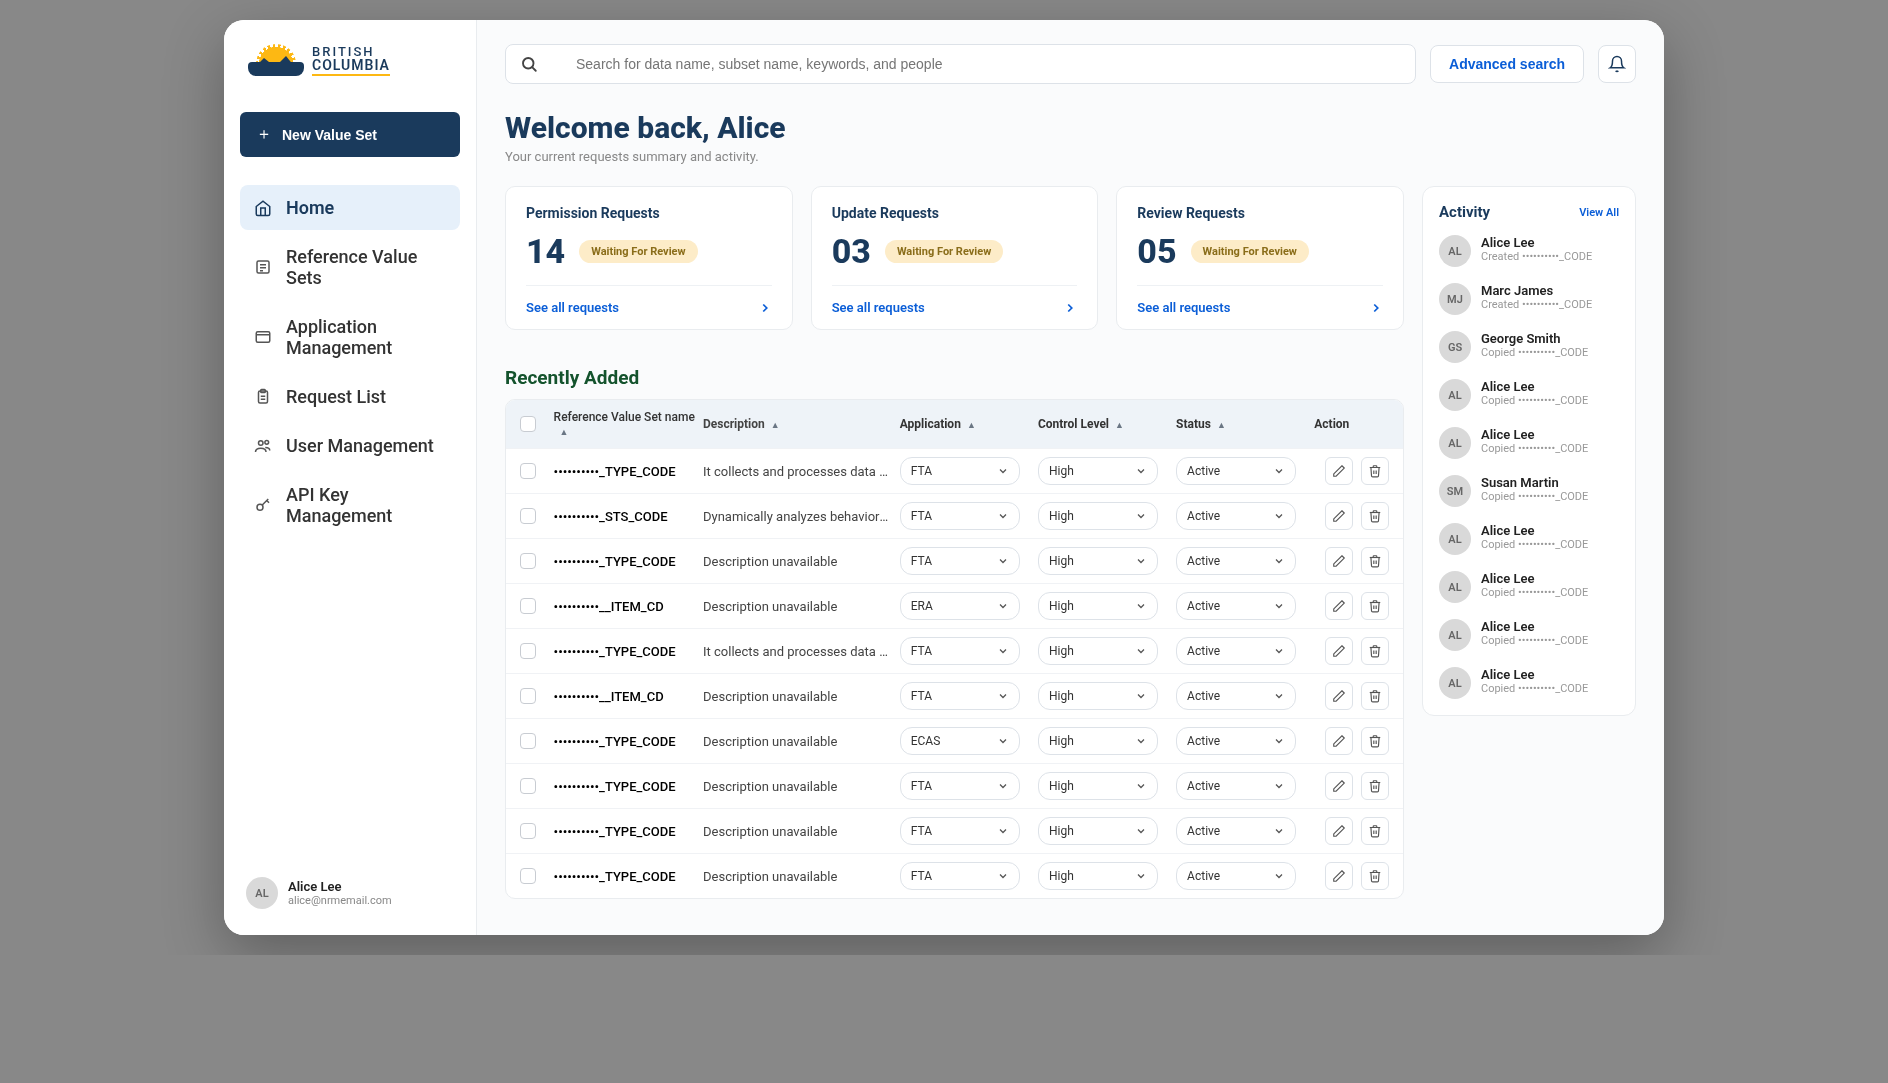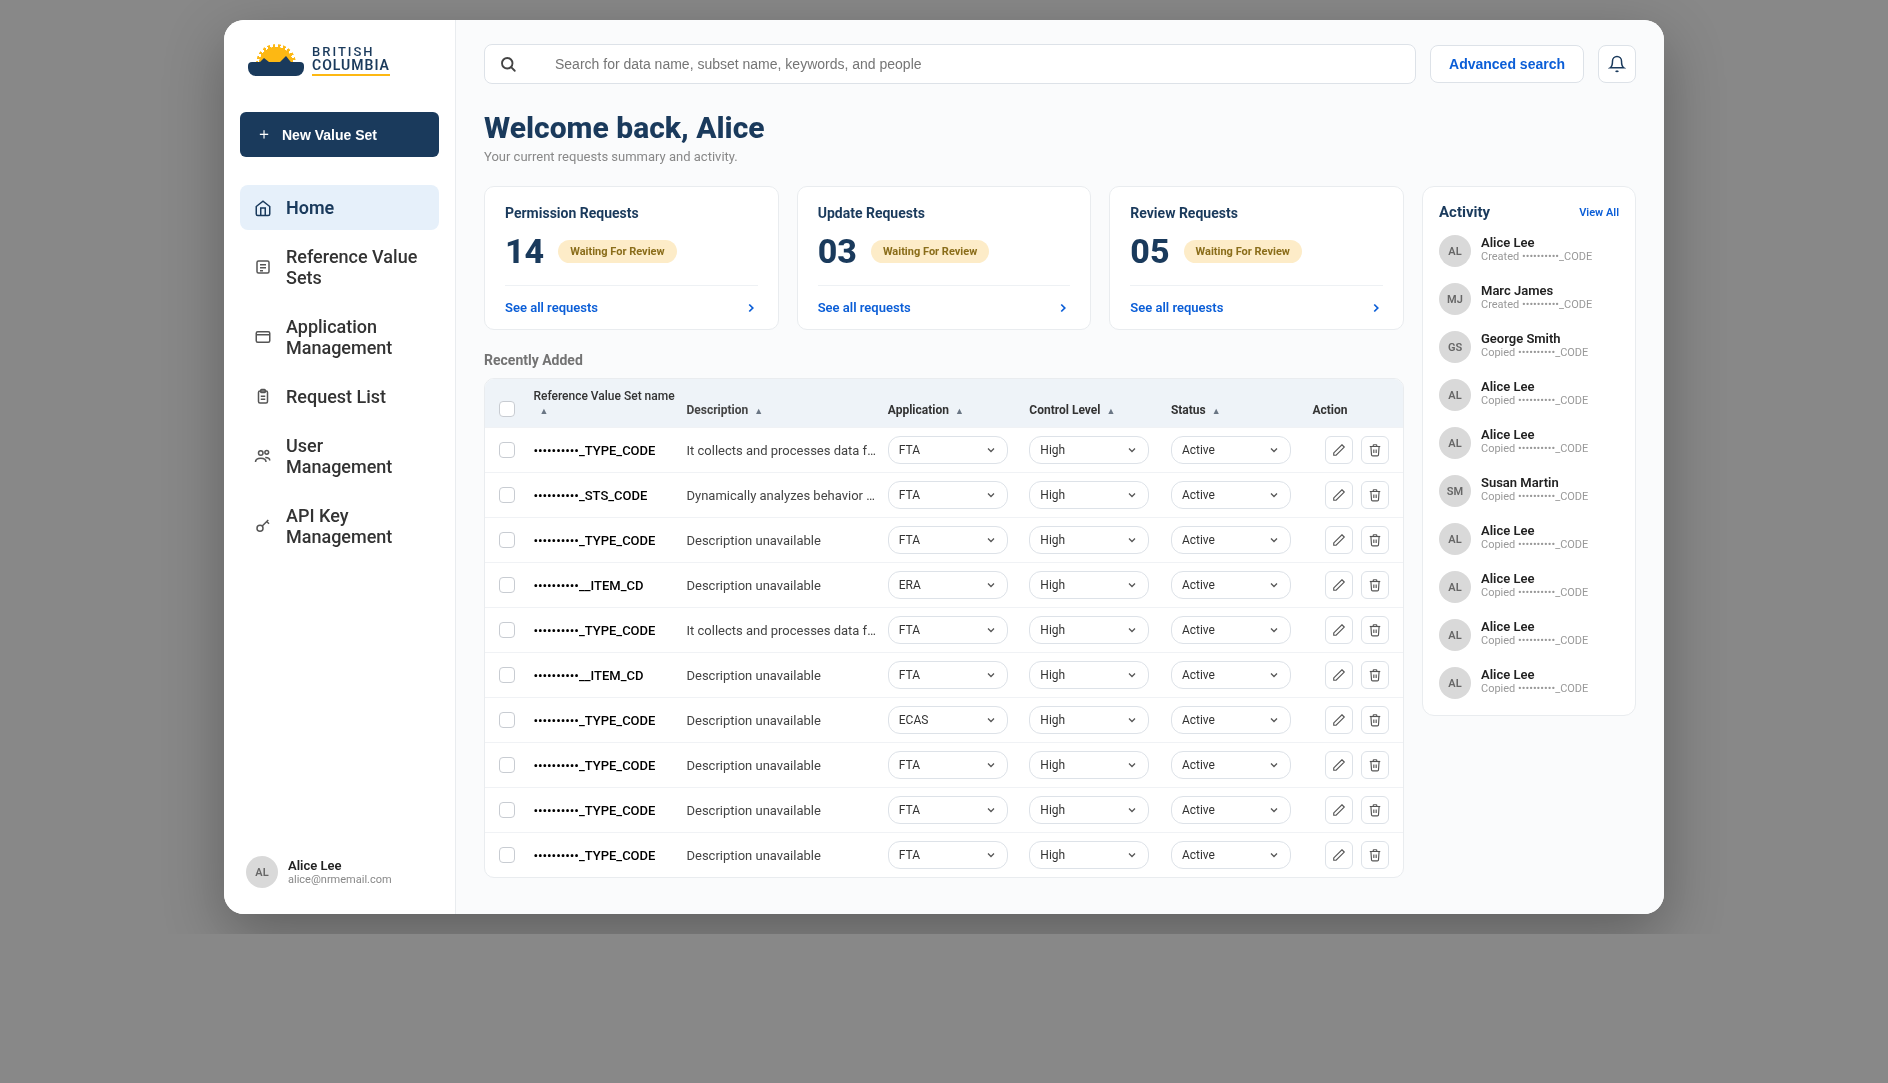--- a/index.html
+++ b/index.html
@@ -1,18 +1,18 @@
 <!DOCTYPE html>
 <html><head>
 <meta charset="utf-8">
 <style>
 * { box-sizing: border-box; margin: 0; padding: 0; }
 body { font-family: -apple-system, BlinkMacSystemFont, 'Segoe UI', Roboto, sans-serif; background: #888; display: flex; justify-content: center; align-items: flex-start; padding: 20px; }
 .app-frame { width: 1440px; background: #fff; border-radius: 20px; overflow: hidden; box-shadow: 0 20px 60px rgba(0,0,0,0.3); display: flex; position: relative; }
-.sidebar { width: 232px; background: #fff; border-right: 1px solid #e9ecef; display: flex; flex-direction: column; padding: 24px 16px 16px; }
+.sidebar { width: 253px; background: #fff; border-right: 1px solid #e9ecef; display: flex; flex-direction: column; padding: 24px 16px 16px; }
 .logo-block { display: flex; align-items: center; gap: 8px; padding: 0 8px 20px; }
 .logo-img { display: flex; flex-direction: column; align-items: center; }
 .logo-sun { width: 40px; height: 20px; background: radial-gradient(circle at 50% 100%, #fdb813 0%, #fdb813 60%, transparent 61%); position: relative; overflow: hidden; border-top-left-radius: 20px; border-top-right-radius: 20px; }
 .logo-sun::before { content: ""; position: absolute; bottom: 0; left: 50%; width: 60px; height: 60px; margin-left: -30px; background: repeating-conic-gradient(from -90deg at 50% 100%, #fdb813 0deg 8deg, transparent 8deg 16deg); }
 .logo-mtn { width: 56px; height: 14px; background: #1a3a5c; border-radius: 4px 4px 8px 8px; margin-top: -2px; position: relative; }
 .logo-mtn::before { content:""; position:absolute; top:-4px; left:8px; width:0; height:0; border-left:8px solid transparent; border-right:10px solid transparent; border-bottom:8px solid #1a3a5c;}
 .logo-mtn::after { content:""; position:absolute; top:-6px; right:10px; width:0; height:0; border-left:10px solid transparent; border-right:8px solid transparent; border-bottom:10px solid #1a3a5c;}
 .logo-text { display:flex; flex-direction:column; line-height:1; }
 .logo-line1 { font-size: 13px; letter-spacing: 2px; color:#1a3a5c; font-weight:500;}
 .logo-line2 { font-size: 14px; letter-spacing: 1px; color:#1a3a5c; font-weight:600; border-bottom:2px solid #fdb813; padding-bottom:2px;}
@@ -36,23 +36,23 @@
 .welcome { margin-top: 26px; }
 .welcome h1 { font-size: 30px; font-weight: 800; color: #1a3a5c; }
 .welcome p { font-size: 13px; color: #888; margin-top: 4px; }
 .cards-row { display: flex; gap: 18px; margin-top: 22px; }
 .req-card { flex: 1; border: 1px solid #e9ecef; border-radius: 10px; background:#fff; padding: 18px 20px 0; display:flex; flex-direction:column; }
 .req-title { font-size: 14px; font-weight: 700; color: #1a3a5c; }
 .req-mid { display:flex; align-items:center; gap:14px; margin:10px 0 14px; }
 .req-count { font-size: 34px; font-weight: 800; color:#1a3a5c; }
 .badge { background: #fdecc8; color: #8a6d1a; font-size: 11px; font-weight: 700; padding: 5px 12px; border-radius: 14px; }
 .req-link { border-top: 1px solid #eef1f4; padding: 14px 0; display:flex; justify-content:space-between; align-items:center; color:#0b5ed7; font-size:13px; font-weight:600; cursor:pointer; }
-.section-title { font-size: 14px; font-weight: 700; color: #737373; margin: 22px 0 10px; }
+.section-title { font-size: 19px; font-weight: 700; color: #14532d; margin: 36px 0 10px; }
 .table-wrap { border:1px solid #e9ecef; border-radius:10px; overflow:hidden; background:#fff; }
-.thead { display:flex; align-items:flex-end; background:#eef3f8; padding: 10px 14px; font-size:12px; font-weight:700; color:#333; }
+.thead { display:flex; align-items:center; background:#eef3f8; padding: 10px 14px; font-size:12px; font-weight:700; color:#333; }
 .trow { display:flex; align-items:center; padding: 8px 14px; border-top:1px solid #f0f2f5; font-size:13px; }
 .col-check { width:36px; display:flex; align-items:center; }
 .chk { width:16px; height:16px; border:1.5px solid #c8ccd2; border-radius:4px; cursor:pointer; background:#fff; }
 .col-name { width:160px; font-weight:500; }
 .col-desc { width:210px; color:#444; white-space:nowrap; overflow:hidden; text-overflow:ellipsis; padding-right:10px;}
 .col-app { width:148px; }
 .col-ctrl { width:148px; }
 .col-status { width:148px; }
 .col-action { width:80px; display:flex; gap:8px; justify-content:flex-end; margin-left:auto; }
 .sort-ic { display:inline-block; margin-left:6px; font-size:9px; color:#6a7684; }

